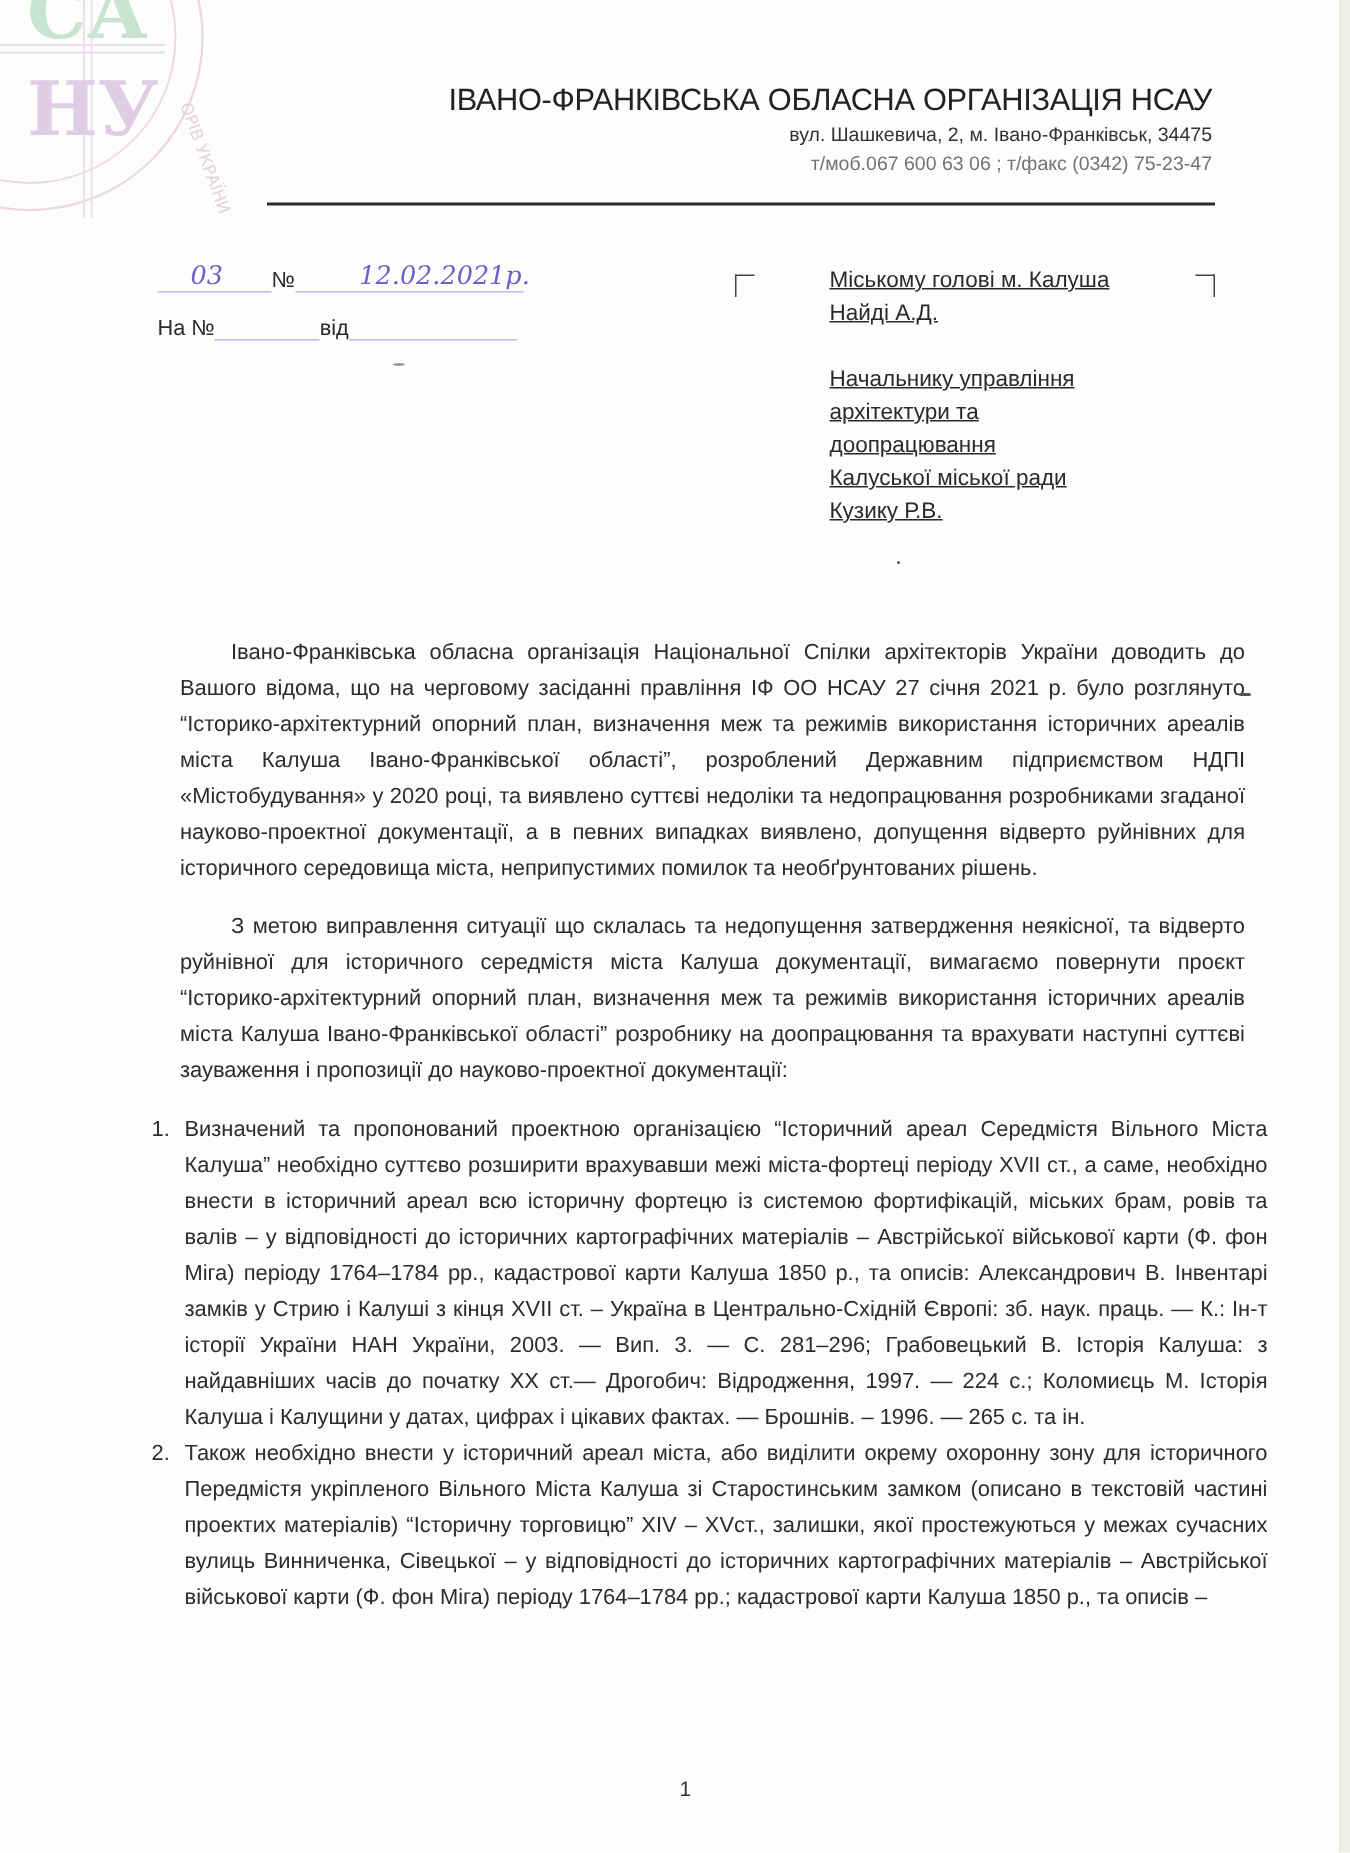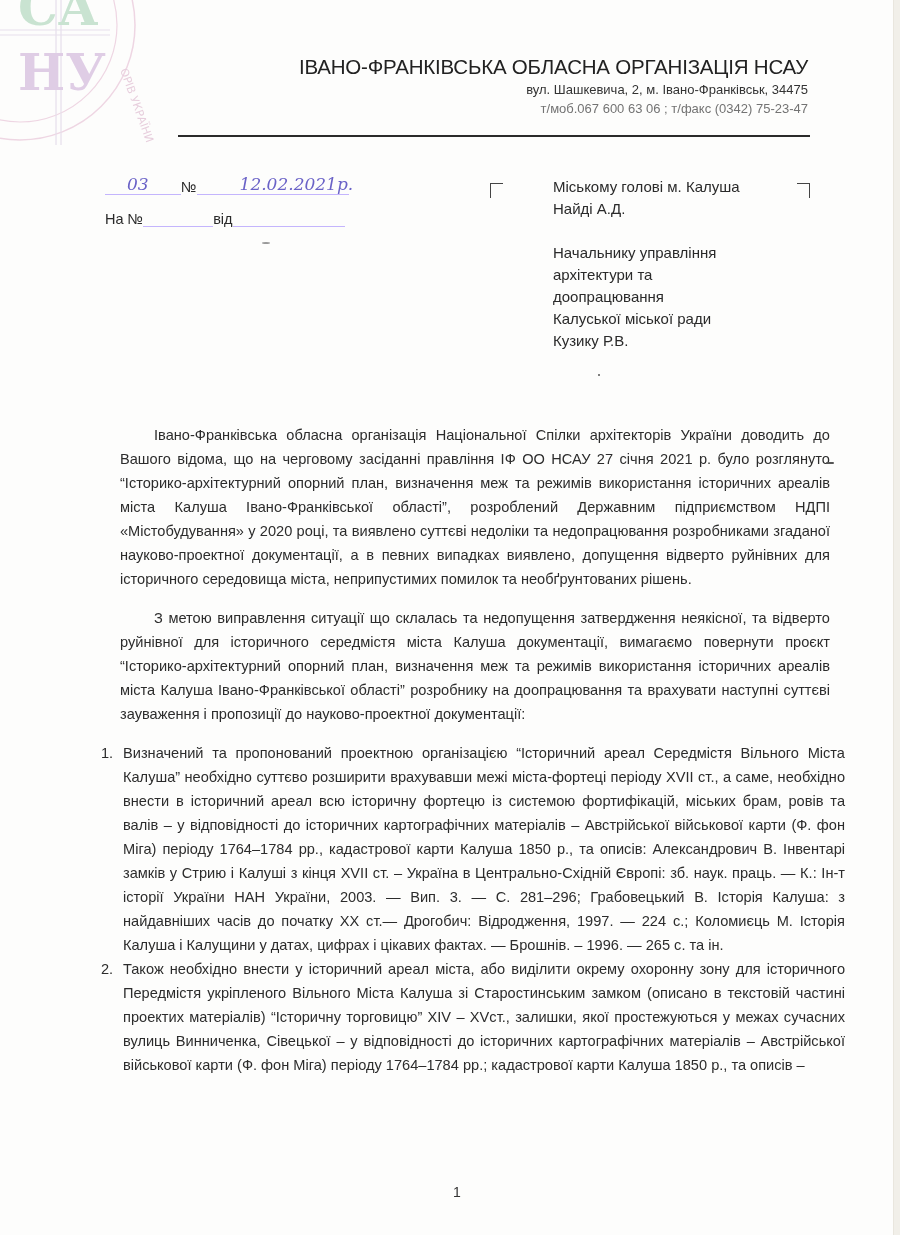--- a/index.html
+++ b/index.html
@@ -20,21 +20,21 @@
 
   
   .ref { position:absolute; left:105px; font-size:14.5px; color:#2a2a2a; white-space:nowrap; }
   .ref .blank { display:inline-block; border-bottom:1px solid #c4b5fd; height:17px; vertical-align:bottom; position:relative; }
   .hand { font-family:"DejaVu Serif", serif; font-style:italic; color:#6a62c7; font-size:17px; position:absolute; bottom:0px; white-space:nowrap; }
 
   
   .corner { position:absolute; width:12px; height:14px; border-color:#444; border-style:solid; }
   .corner.tl { left:490px; top:183px; border-width:1.5px 0 0 1.5px; }
   .corner.tr { left:797px; top:183px; border-width:1.5px 1.5px 0 0; }
-  .addr { position:absolute; left:553px; top:176px; font-size:15px; line-height:22px; color:#2a2a2a; }
+  .addr { position:absolute; left:553px; top:176px; font-size:15px; line-height:22px; color:#2a2a2a;text-decoration:underline; }
   .addr .gap { height:22px; }
 
   
   .body { position:absolute; left:105px; width:740px; font-size:14.6px; line-height:24px; color:#2c2c2c; text-align:justify; }
   .body p { margin:15px; text-indent:34px; }
   .body ol { margin:0; padding:0; list-style:none; }
   .body li { position:relative; padding-left:18px; }
   .body li .num { position:absolute; left:-4px; top:0; }
   .pagenum { position:absolute; left:453px; top:1184px; font-size:14px; color:#333; }
   .speck { position:absolute; background:#555; border-radius:50%; }

